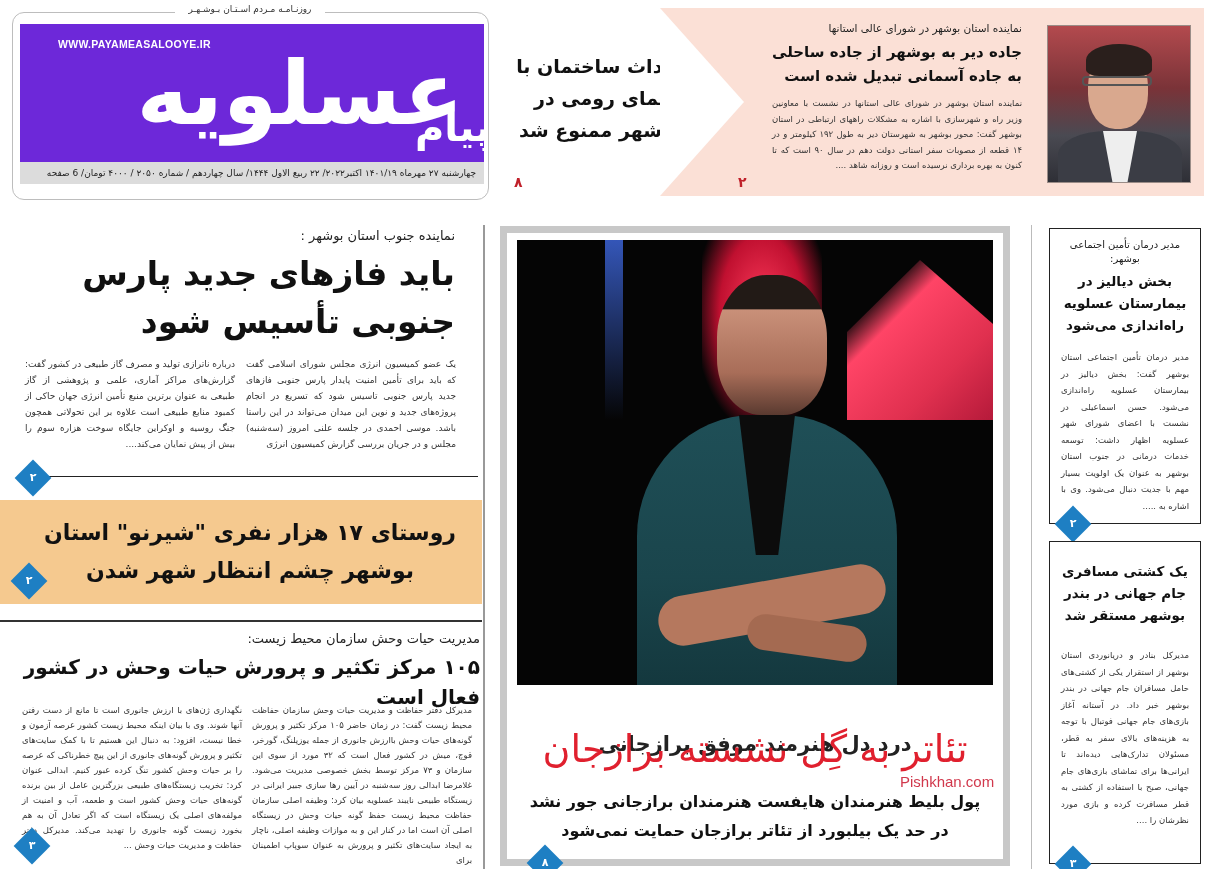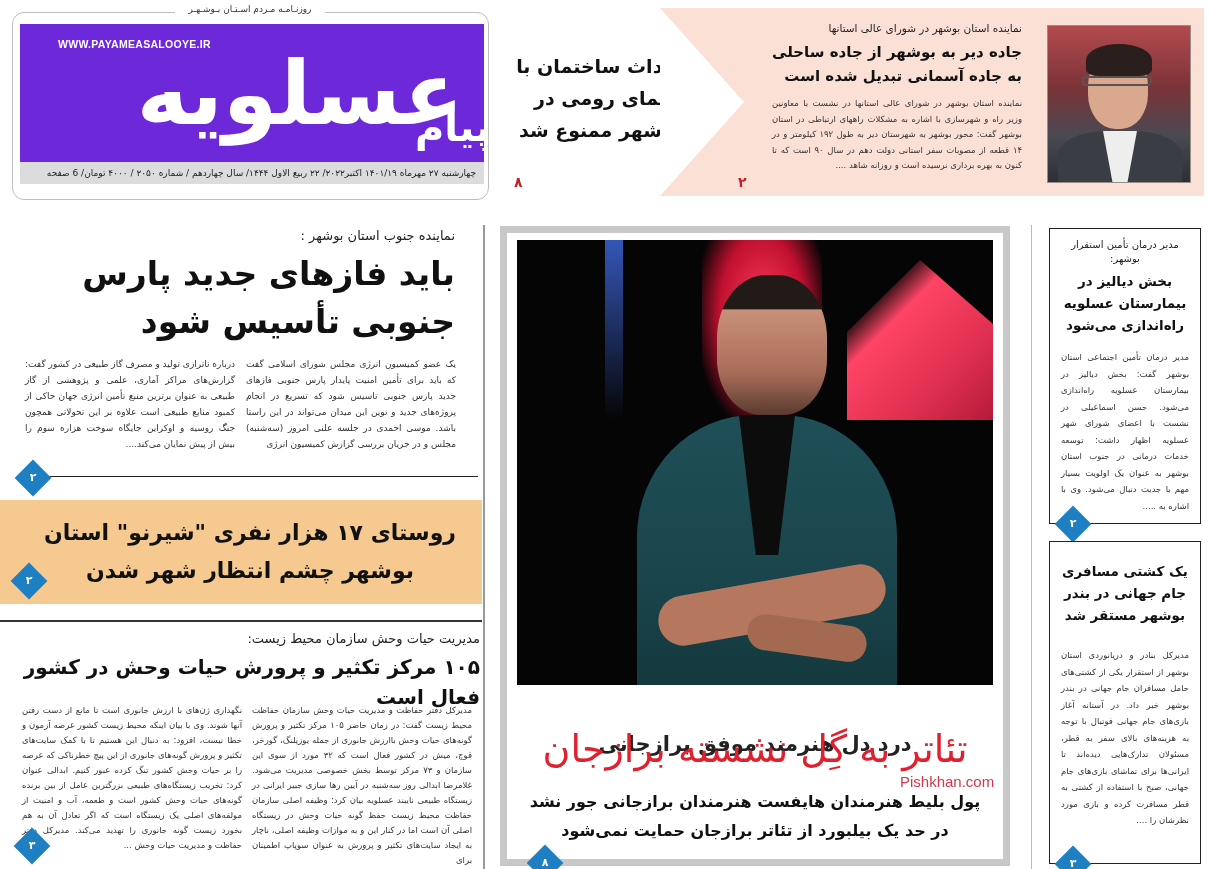--- a/index.html
+++ b/index.html
@@ -149,21 +149,21 @@
 <div class="abs feature-sub">
   <div>پول بلیط هنرمندان هایفست هنرمندان برازجانی جور نشد</div>
   <div>در حد یک بیلبورد از تئاتر برازجان حمایت نمی‌شود</div>
 </div>
 <div class="abs diamond" style="left:532px; top:850px;"></div>
 <div class="abs diamond-label" style="left:532px; top:850px;">۸</div>
 
 <div class="abs vrule-right"></div>
 
 <div class="abs side-box side1"></div>
-<div class="abs side-kicker" style="left:1055px; top:238px;">مدیر درمان تأمین استقرار بوشهر:</div>
+<div class="abs side-kicker" style="left:1055px; top:238px;">مدیر درمان تأمین اجتماعی بوشهر:</div>
 <div class="abs side-title" style="left:1055px; top:270px;">بخش دیالیز در بیمارستان عسلویه راه‌اندازی می‌شود</div>
 <div class="abs side-body" style="left:1061px; top:349px;">مدیر درمان تأمین اجتماعی استان بوشهر گفت: بخش دیالیز در بیمارستان عسلویه راه‌اندازی می‌شود. حسن اسماعیلی در نشست با اعضای شورای شهر عسلویه اظهار داشت: توسعه خدمات درمانی در جنوب استان بوشهر به عنوان یک اولویت بسیار مهم با جدیت دنبال می‌شود. وی با اشاره به .....</div>
 <div class="abs diamond" style="left:1060px; top:511px;"></div>
 <div class="abs diamond-label" style="left:1060px; top:511px;">۲</div>
 
 <div class="abs side-box side2"></div>
 <div class="abs side-title" style="left:1055px; top:560px;">یک کشتی مسافری جام جهانی در بندر بوشهر مستقر شد</div>
 <div class="abs side-body" style="left:1061px; top:647px;">مدیرکل بنادر و دریانوردی استان بوشهر از استقرار یکی از کشتی‌های حامل مسافران جام جهانی در بندر بوشهر خبر داد. در آستانه آغاز بازی‌های جام جهانی فوتبال با توجه به هزینه‌های بالای سفر به قطر، مسئولان تدارک‌هایی دیده‌اند تا ایرانی‌ها برای تماشای بازی‌های جام جهانی، صبح با استفاده از کشتی به قطر مسافرت کرده و بازی مورد نظرشان را ....</div>
 <div class="abs diamond" style="left:1060px; top:851px;"></div>
 <div class="abs diamond-label" style="left:1060px; top:851px;">۳</div>

